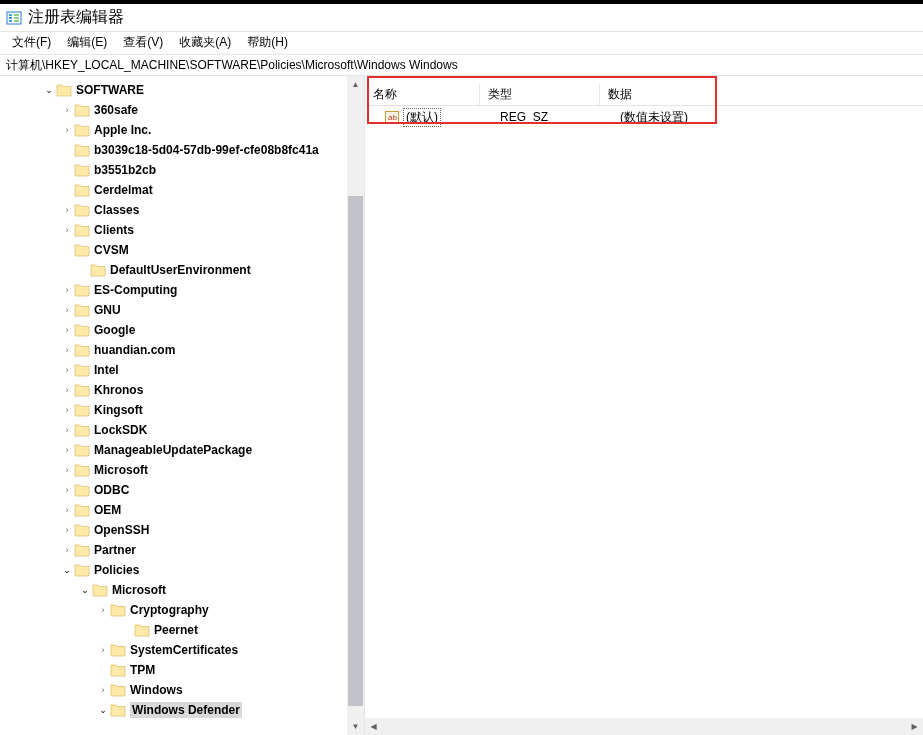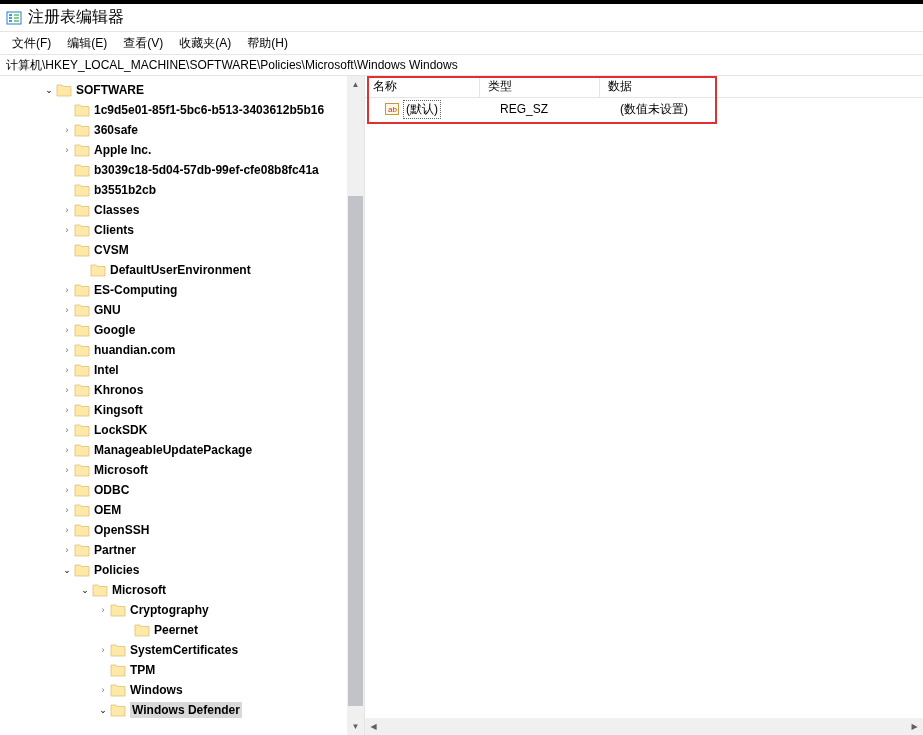--- a/index.html
+++ b/index.html
@@ -24,21 +24,20 @@
   }
   .titlebar .app-icon {
     width: 16px; height: 16px;
     margin-right: 6px;
     display: flex; align-items: center; justify-content: center;
   }
   .titlebar .app-icon svg { width: 16px; height: 16px; }
   .titlebar .app-title { font-size: 16px; color: #000; }
   .menubar {
     display: flex;
-    align-items: center;
     height: 22px;
     padding: 0 6px;
     background: #fff;
   }
   .menubar .menu-item {
     padding: 2px 10px 2px 6px;
     font-size: 12px;
     cursor: default;
   }
   .addressbar {
@@ -120,20 +119,21 @@
     flex: 1;
     position: relative;
     overflow: hidden;
   }
   .list-header {
     display: flex;
     align-items: center;
     height: 22px;
     border-bottom: 1px solid #e5e5e5;
     font-size: 12px;
+    margin-top: 8px;
   }
   .list-header .col {
     padding: 0 8px;
     border-right: 1px solid #e5e5e5;
     height: 100%;
     display: flex; align-items: center;
   }
   .list-header .col:last-child { border-right: none; }
   .list-body { }
   .list-row {
@@ -220,29 +220,20 @@
         <div class="tree-row" style="padding-left: 42px;">
           <span class="expander open">⌄</span>
           <span class="folder-icon">
             <svg viewBox="0 0 16 14">
               <path d="M1 2 L6 2 L7.5 3.5 L15 3.5 L15 13 L1 13 Z" fill="#ffe9a8" stroke="#dcb96a" stroke-width="0.7"></path>
             </svg>
           </span>
           <span class="label">SOFTWARE</span>
         </div>
         <div class="tree-row" style="padding-left: 60px;">
-          <span class="expander none">·</span>
-          <span class="folder-icon">
-            <svg viewBox="0 0 16 14">
-              <path d="M1 2 L6 2 L7.5 3.5 L15 3.5 L15 13 L1 13 Z" fill="#ffe9a8" stroke="#dcb96a" stroke-width="0.7"></path>
-            </svg>
-          </span>
-          <span class="label">1c9d5e01-85f1-5bc6-b513-3403612b5b16</span>
-        </div>
-        <div class="tree-row" style="padding-left: 60px;">
           <span class="expander">›</span>
           <span class="folder-icon">
             <svg viewBox="0 0 16 14">
               <path d="M1 2 L6 2 L7.5 3.5 L15 3.5 L15 13 L1 13 Z" fill="#ffe9a8" stroke="#dcb96a" stroke-width="0.7"></path>
             </svg>
           </span>
           <span class="label">360safe</span>
         </div>
         <div class="tree-row" style="padding-left: 60px;">
           <span class="expander">›</span>
@@ -263,20 +254,29 @@
           <span class="label">b3039c18-5d04-57db-99ef-cfe08b8fc41a</span>
         </div>
         <div class="tree-row" style="padding-left: 60px;">
           <span class="expander none">·</span>
           <span class="folder-icon">
             <svg viewBox="0 0 16 14">
               <path d="M1 2 L6 2 L7.5 3.5 L15 3.5 L15 13 L1 13 Z" fill="#ffe9a8" stroke="#dcb96a" stroke-width="0.7"></path>
             </svg>
           </span>
           <span class="label">b3551b2cb</span>
+        </div>
+        <div class="tree-row" style="padding-left: 60px;">
+          <span class="expander none">·</span>
+          <span class="folder-icon">
+            <svg viewBox="0 0 16 14">
+              <path d="M1 2 L6 2 L7.5 3.5 L15 3.5 L15 13 L1 13 Z" fill="#ffe9a8" stroke="#dcb96a" stroke-width="0.7"></path>
+            </svg>
+          </span>
+          <span class="label">Cerdelmat</span>
         </div>
         <div class="tree-row" style="padding-left: 60px;">
           <span class="expander">›</span>
           <span class="folder-icon">
             <svg viewBox="0 0 16 14">
               <path d="M1 2 L6 2 L7.5 3.5 L15 3.5 L15 13 L1 13 Z" fill="#ffe9a8" stroke="#dcb96a" stroke-width="0.7"></path>
             </svg>
           </span>
           <span class="label">Classes</span>
         </div>

